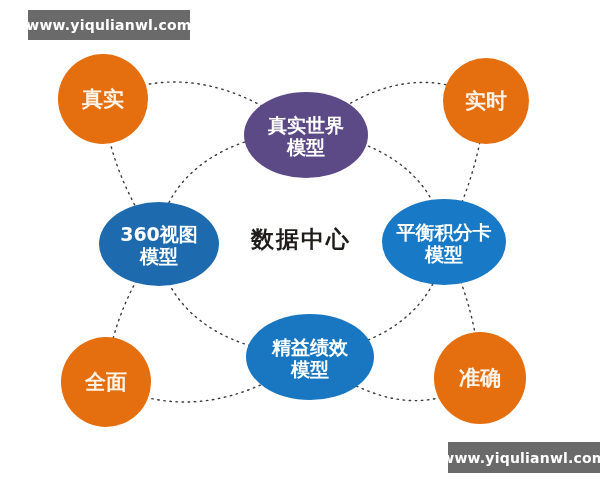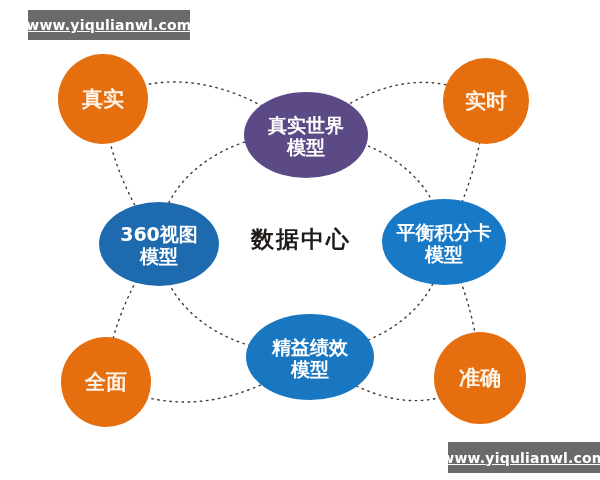--- a/index.html
+++ b/index.html
@@ -3,21 +3,21 @@
 <meta charset="utf-8">
 <style>
   html,body{margin:0;padding:0;background:#e9e9e9;}
   .stage{
     position:relative;width:600px;height:480px;background:#ffffff;
     overflow:hidden;font-family:"DejaVu Sans","Liberation Sans",sans-serif;
   }
   .watermark{
     position:absolute;background:#6a6a6a;color:#ffffff;
     display:flex;align-items:center;justify-content:center;
-    font-size:14px;font-weight:bold;letter-spacing:.2px;text-decoration:underline;
+    font-size:14px;font-weight:bold;letter-spacing:.2px;
   }
   .wm-top{left:28px;top:10px;width:162px;height:30px;}
   .wm-bottom{left:448px;top:442px;width:152px;height:31px;}
   svg{position:absolute;left:0;top:0;}
   .dots{
     fill:none;stroke:#3a3a3a;stroke-width:1.4;
     stroke-dasharray:1.5 4.6;stroke-linecap:round;
   }
   .node-label{
     fill:#fdf4e9;font-weight:bold;text-anchor:middle;

